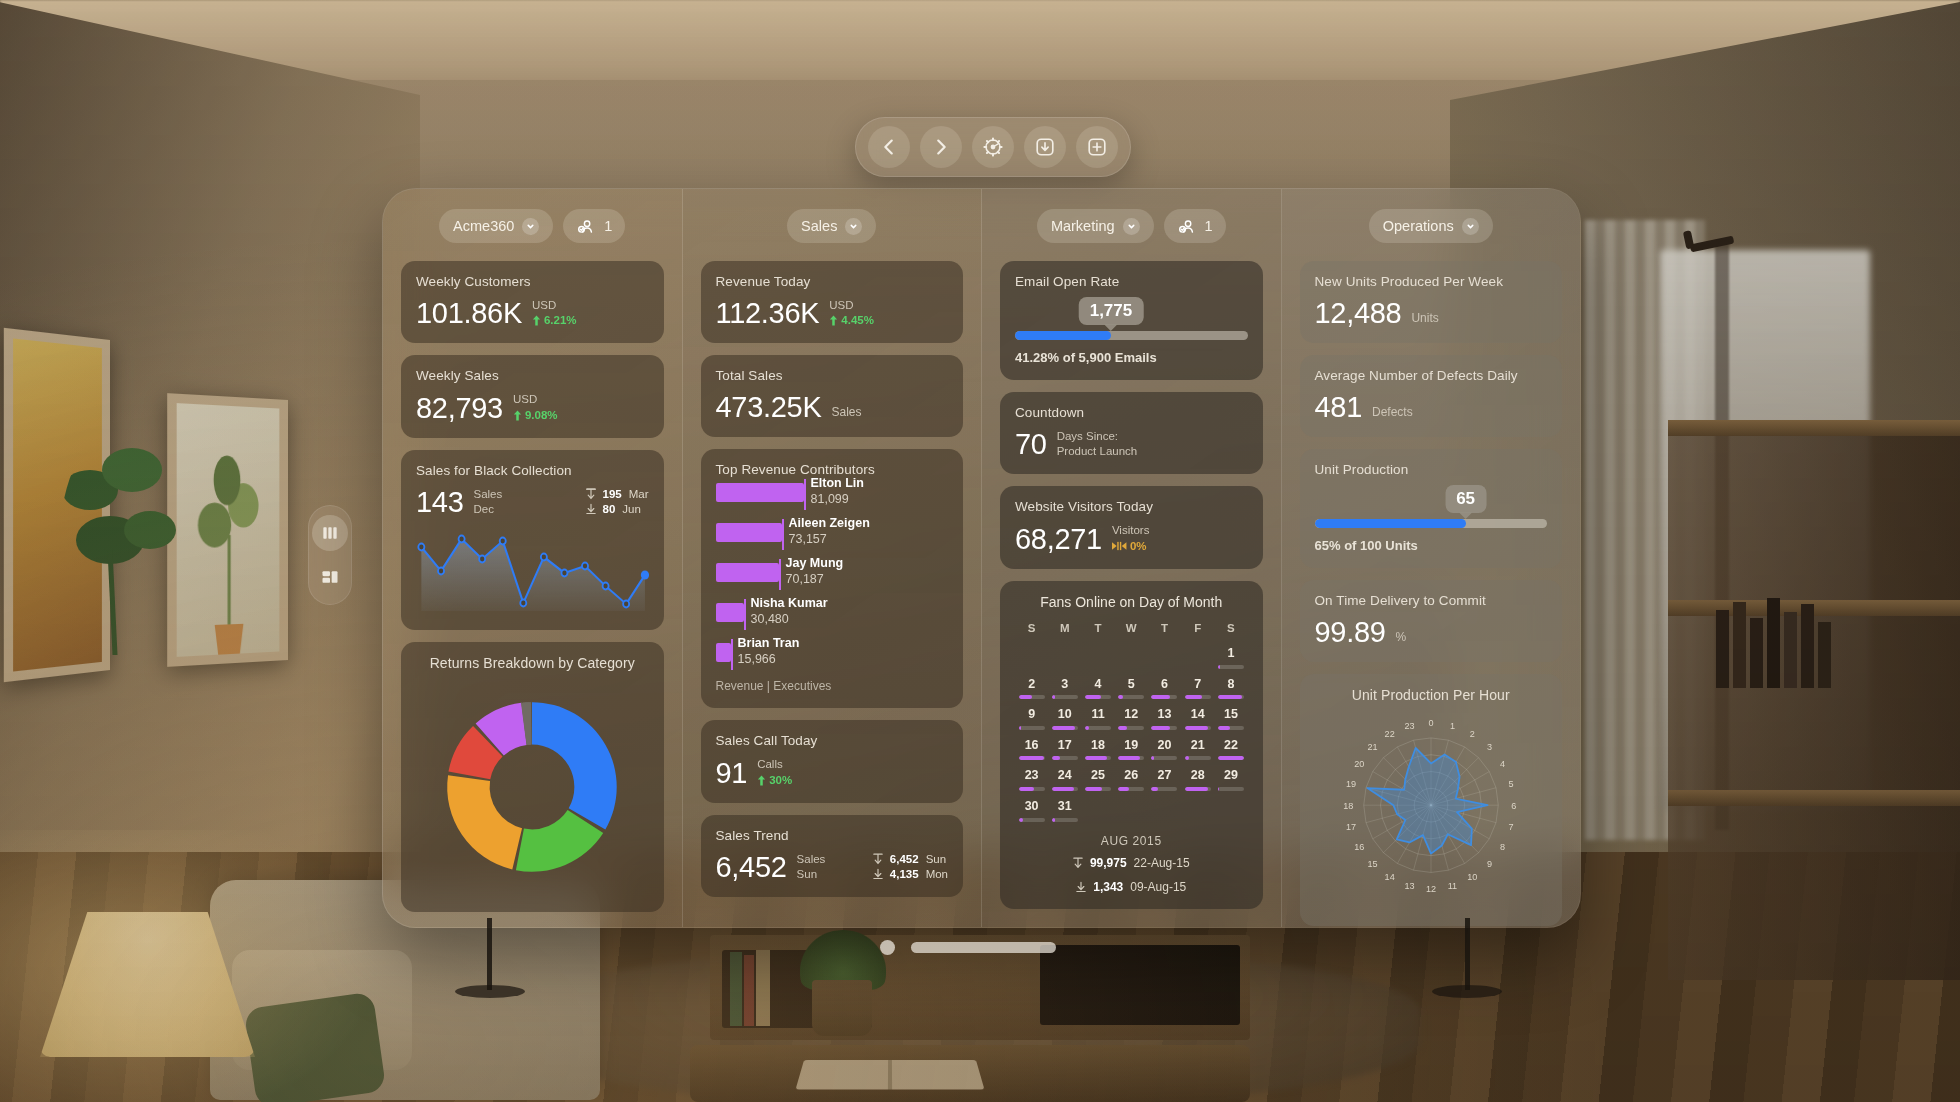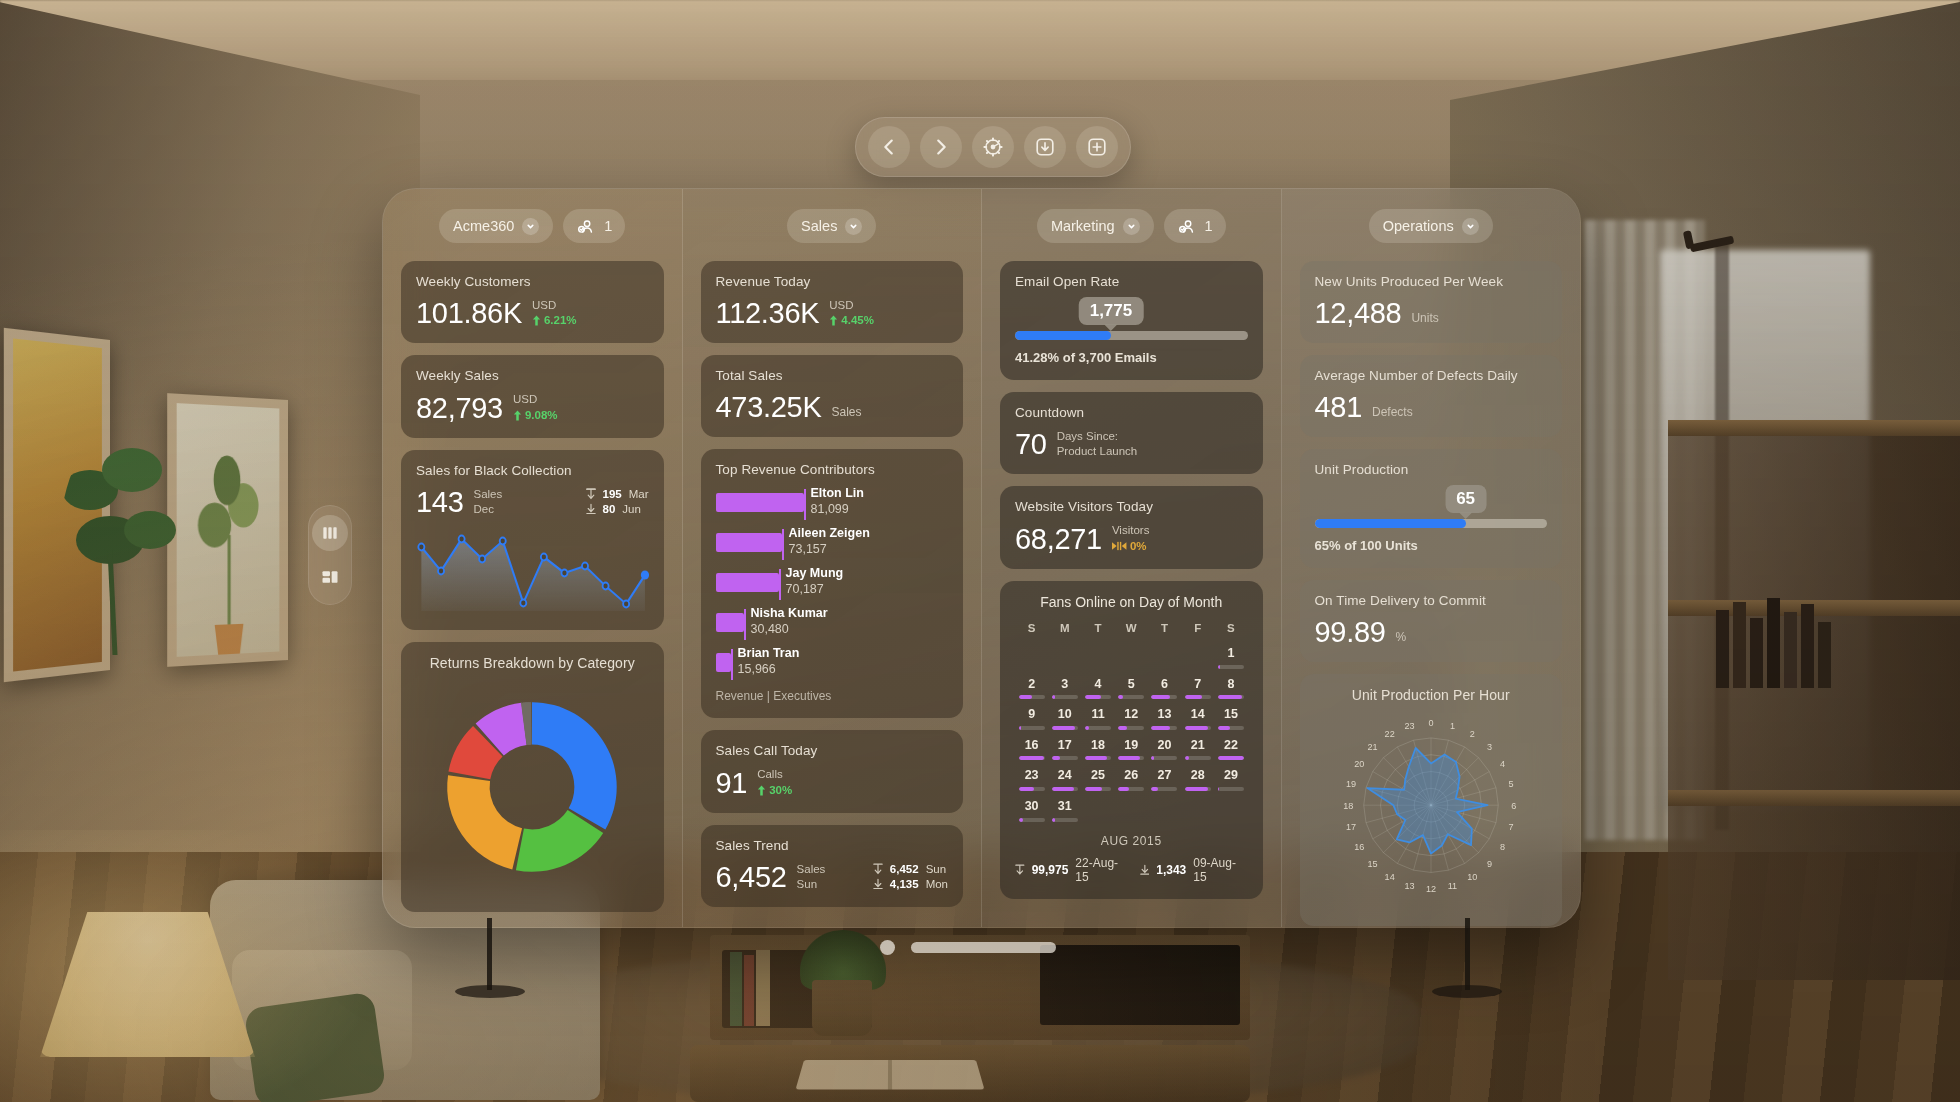--- a/index.html
+++ b/index.html
@@ -271,41 +271,41 @@
   .bubble:after {
     content:''; position:absolute; left:50%; bottom:-6px; transform: translateX(-50%);
     border-left: 7px solid transparent; border-right: 7px solid transparent;
     border-top: 7px solid rgba(150,143,130,.92);
   }
   .track { height: 9px; border-radius: 5px; background: rgba(214,207,194,.55); overflow:hidden; }
   .fill { height: 100%; border-radius: 5px; background: #2f7cf6; }
   .bullet-caption { margin-top: 10px; font-size: 13px; font-weight: 700; color: #e9e3d7; }
 
   
-  .barlist { margin-top: 10px; }
+  .barlist { }
   .bar-row { position: relative; height: 36px; margin-bottom: 4px; }
   .bar {
     position:absolute; left: 0; top: 6px; height: 19px;
     background: #c063f0; border-radius: 2px;
   }
   .bar-tick { position:absolute; top: 2px; width: 2px; height: 31px; background: #c063f0; }
   .bar-label { position: absolute; top: -1px; font-size: 12.5px; font-weight: 700; color:#fff; white-space: nowrap; }
   .bar-sub { position: absolute; top: 15px; font-size: 12.5px; color:#d6cfc2; white-space: nowrap; }
   .barlist-footer { margin-top: 6px; font-size: 12px; color: #bdb5a7; }
 
   
   .cal-title { text-align:center; font-size: 14px; font-weight: 500; color:#ece6db; margin-bottom: 12px; }
   .cal-grid { display:grid; grid-template-columns: repeat(7, 1fr); row-gap: 8px; }
   .cal-dow { text-align:center; font-size: 11.5px; color: #cfc8ba; font-weight: 600; padding-bottom: 4px;}
   .cal-cell { text-align:center; }
   .cal-num { font-size: 12.5px; font-weight: 700; color: #f2ece1; line-height: 1.25; }
   .cal-bar-bg { margin: 3px auto 0; width: 26px; height: 4px; border-radius: 2px; background: rgba(255,255,255,.17); position:relative; overflow:hidden;}
   .cal-bar-fg { position:absolute; left:0; top:0; height:100%; background:#c063f0; border-radius:2px;}
   .cal-month { text-align:center; font-size: 12px; color:#cfc8ba; margin: 12px 0 8px; letter-spacing:.6px;}
-  .cal-foot { display:flex; justify-content:center; align-items:center; gap: 10px; font-size: 12px; color:#ded7c9; }
+  .cal-foot { display:flex; justify-content:center; align-items:center; gap: 10px; font-size: 12px; color:#ded7c9;flex-direction:column; }
   .cal-foot b { color:#fff; }
 
   
   .radar-wrap { text-align:center; }
 
   
   .tool-strip {
     position: absolute; left: 308px; top: 505px;
     width: 44px; padding: 9px 0;
     border-radius: 24px;
@@ -714,21 +714,21 @@
         </div>
       </div>
 
       <div class="card">
         <div class="card-title">Email Open Rate</div>
         <div class="bullet-wrap">
           <div class="bubble" style="left:41.28%">1,775</div>
           <div class="track">
             <div class="fill" style="width:41.28%"></div>
           </div>
-          <div class="bullet-caption">41.28% of 3,700 Emails</div>
+          <div class="bullet-caption">41.28% of 5,900 Emails</div>
         </div>
       </div>
 
       <div class="card">
         <div class="card-title">Countdown</div>
         <div class="kpi">
           <div class="kpi-value">70</div>
           <div class="kpi-meta">
             <div class="kpi-unit">Days Since:</div>
             <div class="kpi-unit">Product Launch</div>

